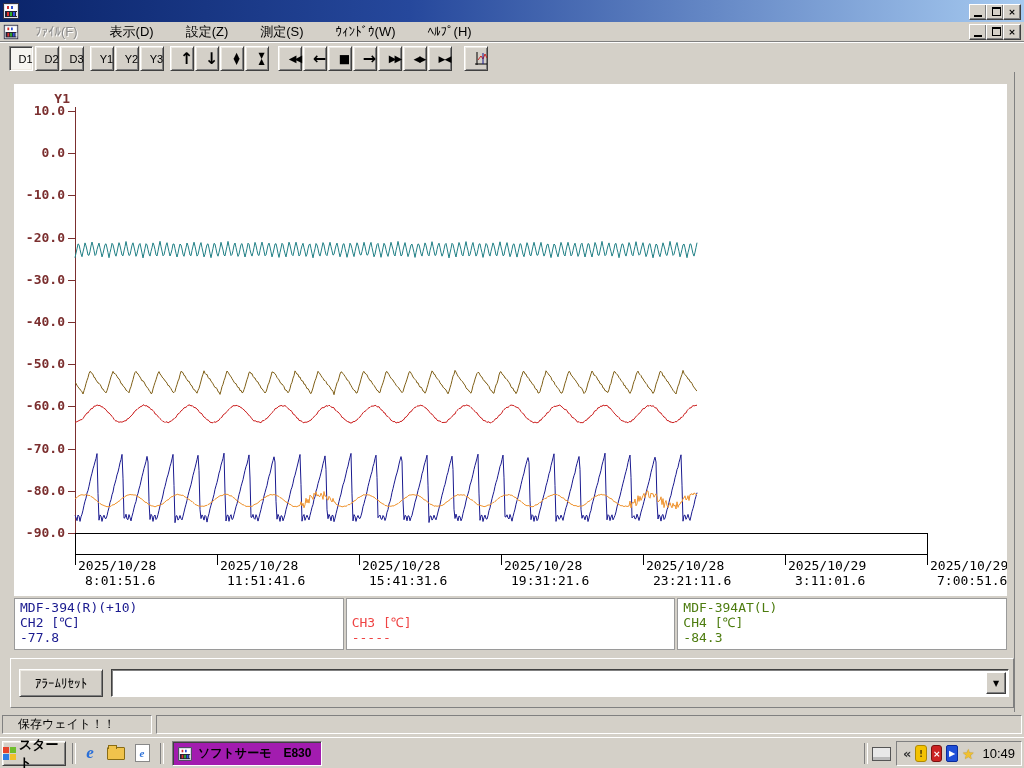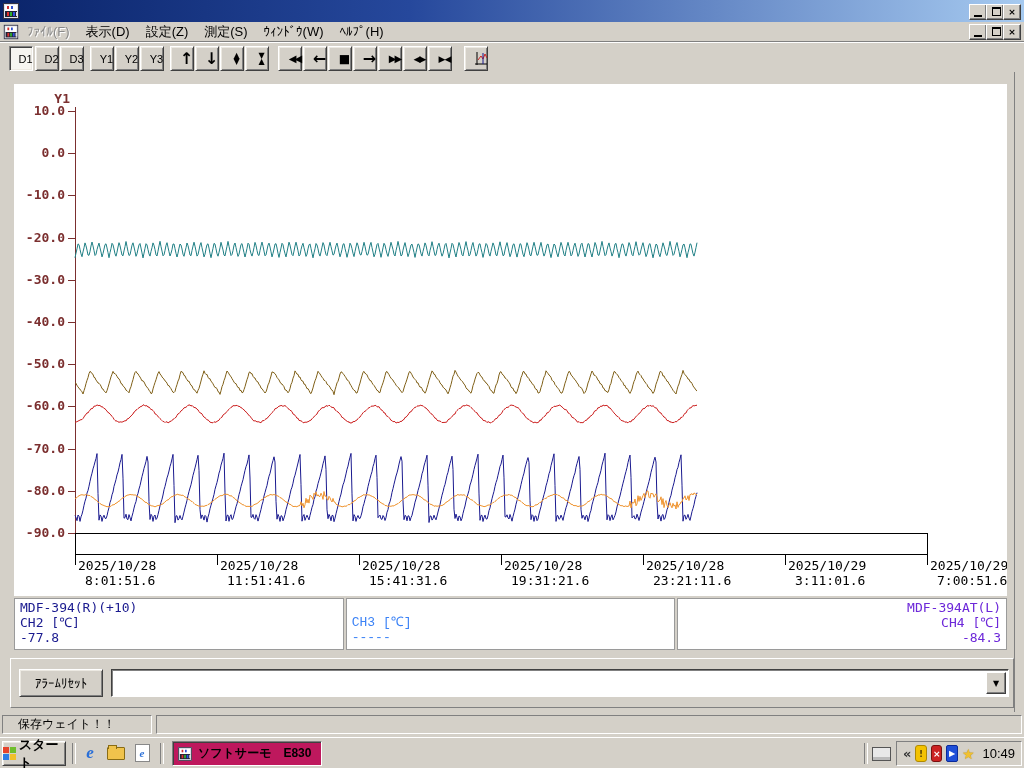--- a/index.html
+++ b/index.html
@@ -18,21 +18,21 @@
   .restglyph{width:7px;height:6px;border:1px solid #000;border-top-width:2px;background:#d4d0c8;margin-left:2px;margin-top:-2px;}
   
   .appicon{width:16px;height:16px;position:relative;background:#dfe3ee;border:1px solid #334;box-sizing:border-box;}
   .appicon .scr{position:absolute;left:1px;top:1px;right:1px;height:6px;background:#fff;}
   .appicon .scr i{position:absolute;top:1px;width:2px;height:3px;}
   .appicon .body{position:absolute;left:1px;bottom:1px;right:1px;height:6px;background:#223;}
   .appicon .body i{position:absolute;bottom:1px;width:2px;height:4px;}
   
   #menubar{left:0;top:22px;width:1024px;height:19px;background:#d4d0c8;
     border-bottom:1px solid #808080;display:flex;align-items:center;}
-  .menuitem{font-size:13px;padding:0 8px;line-height:18px;color:#000;}
+  .menuitem{font-size:13px;padding:0 16px;line-height:18px;color:#000;}
   .menuitem.disabled{color:#8a8a8a;text-shadow:1px 1px 0 #fff;}
   
   #toolbar{left:0;top:42px;width:1024px;height:30px;background:#d4d0c8;
     border-top:1px solid #fff;border-bottom:1px solid #808080;}
   .tbtn{position:absolute;top:3px;width:24px;height:25px;background:#d4d0c8;
     border:1px solid;border-color:#fff #404040 #404040 #fff;
     box-shadow:inset 1px 1px 0 #ece9e2,inset -1px -1px 0 #808080;
     display:flex;align-items:center;justify-content:center;box-sizing:border-box;
     font-size:11px;font-family:"Liberation Sans",sans-serif;color:#000;padding-left:9px;}
   .tbtn.active{background:#f6f5f1;border-color:#808080 #fff #fff #808080;
@@ -76,21 +76,21 @@
   #taskbar{left:0;top:737px;width:1024px;height:31px;background:#d4d0c8;border-top:1px solid #fff;}
   #startbtn{left:2px;top:3px;width:64px;height:25px;background:#d4d0c8;
     border:1px solid;border-color:#fff #404040 #404040 #fff;
     box-shadow:inset 1px 1px 0 #ece9e2,inset -1px -1px 0 #808080;
     display:flex;align-items:center;justify-content:center;gap:3px;
     font-weight:bold;font-size:13px;box-sizing:border-box;}
   .flag{width:14px;height:13px;display:grid;grid-template-columns:6px 6px;grid-template-rows:6px 6px;gap:1px;}
   .flag i{display:block;}
   .tsep{position:absolute;top:5px;width:2px;height:21px;border-left:1px solid #808080;border-right:1px solid #fff;}
   .qlicon{position:absolute;top:5px;width:20px;height:20px;display:flex;align-items:center;justify-content:center;}
-  #taskbtn{left:172px;top:3px;width:150px;height:25px;background:#be185d;
+  #taskbtn{left:172px;top:3px;width:150px;height:25px;background:#a21caf;
     border:1px solid;border-color:#808080 #fff #fff #808080;
     box-shadow:inset 1px 1px 0 #404040;
     display:flex;align-items:center;gap:5px;padding-left:4px;
     font-weight:bold;font-size:12px;box-sizing:border-box;}
   #tray{right:2px;top:3px;left:896px;height:25px;border:1px solid;
     border-color:#808080 #fff #fff #808080;box-sizing:border-box;
     display:flex;align-items:center;gap:4px;padding:0 6px;}
   .trayicon{width:15px;height:15px;border-radius:3px;display:flex;align-items:center;justify-content:center;
     font-size:9px;font-weight:bold;color:#fff;font-family:"DejaVu Sans",sans-serif;}
   #kbicon{position:absolute;left:872px;top:9px;width:17px;height:12px;background:#e8e8e8;
@@ -264,26 +264,26 @@
       </svg>
   </div>
   <div class="abs" id="mdiright"></div>
 
   <div class="abs" id="legendrow">
     <div class="legcell" style="color: rgb(26, 26, 143);">
       <div class="legline">MDF-394(R)(+10)</div>
       <div class="legline"><span>CH2</span>&nbsp;<span>[℃]</span></div>
       <div class="legline">-77.8</div>
     </div>
-    <div class="legcell" style="color: #3b82f6; font-family: Liberation Mono, monospace;">
+    <div class="legcell" style="color: #ef4444;">
       <div class="legline"></div>
       <div class="legline"><span>CH3</span>&nbsp;<span>[℃]</span></div>
       <div class="legline">-----</div>
     </div>
-    <div class="legcell" style="color: #6d28d9; text-align: right;">
+    <div class="legcell" style="color: #4d7c0f;">
       <div class="legline">MDF-394AT(L)</div>
       <div class="legline"><span>CH4</span>&nbsp;<span>[℃]</span></div>
       <div class="legline">-84.3</div>
     </div>
   </div>
 
   <div class="abs" id="alarmpanel">
     <div class="abs" id="alarmbtn">ｱﾗｰﾑﾘｾｯﾄ</div>
     <div class="abs" id="combo">
       <span id="combotext"></span>

